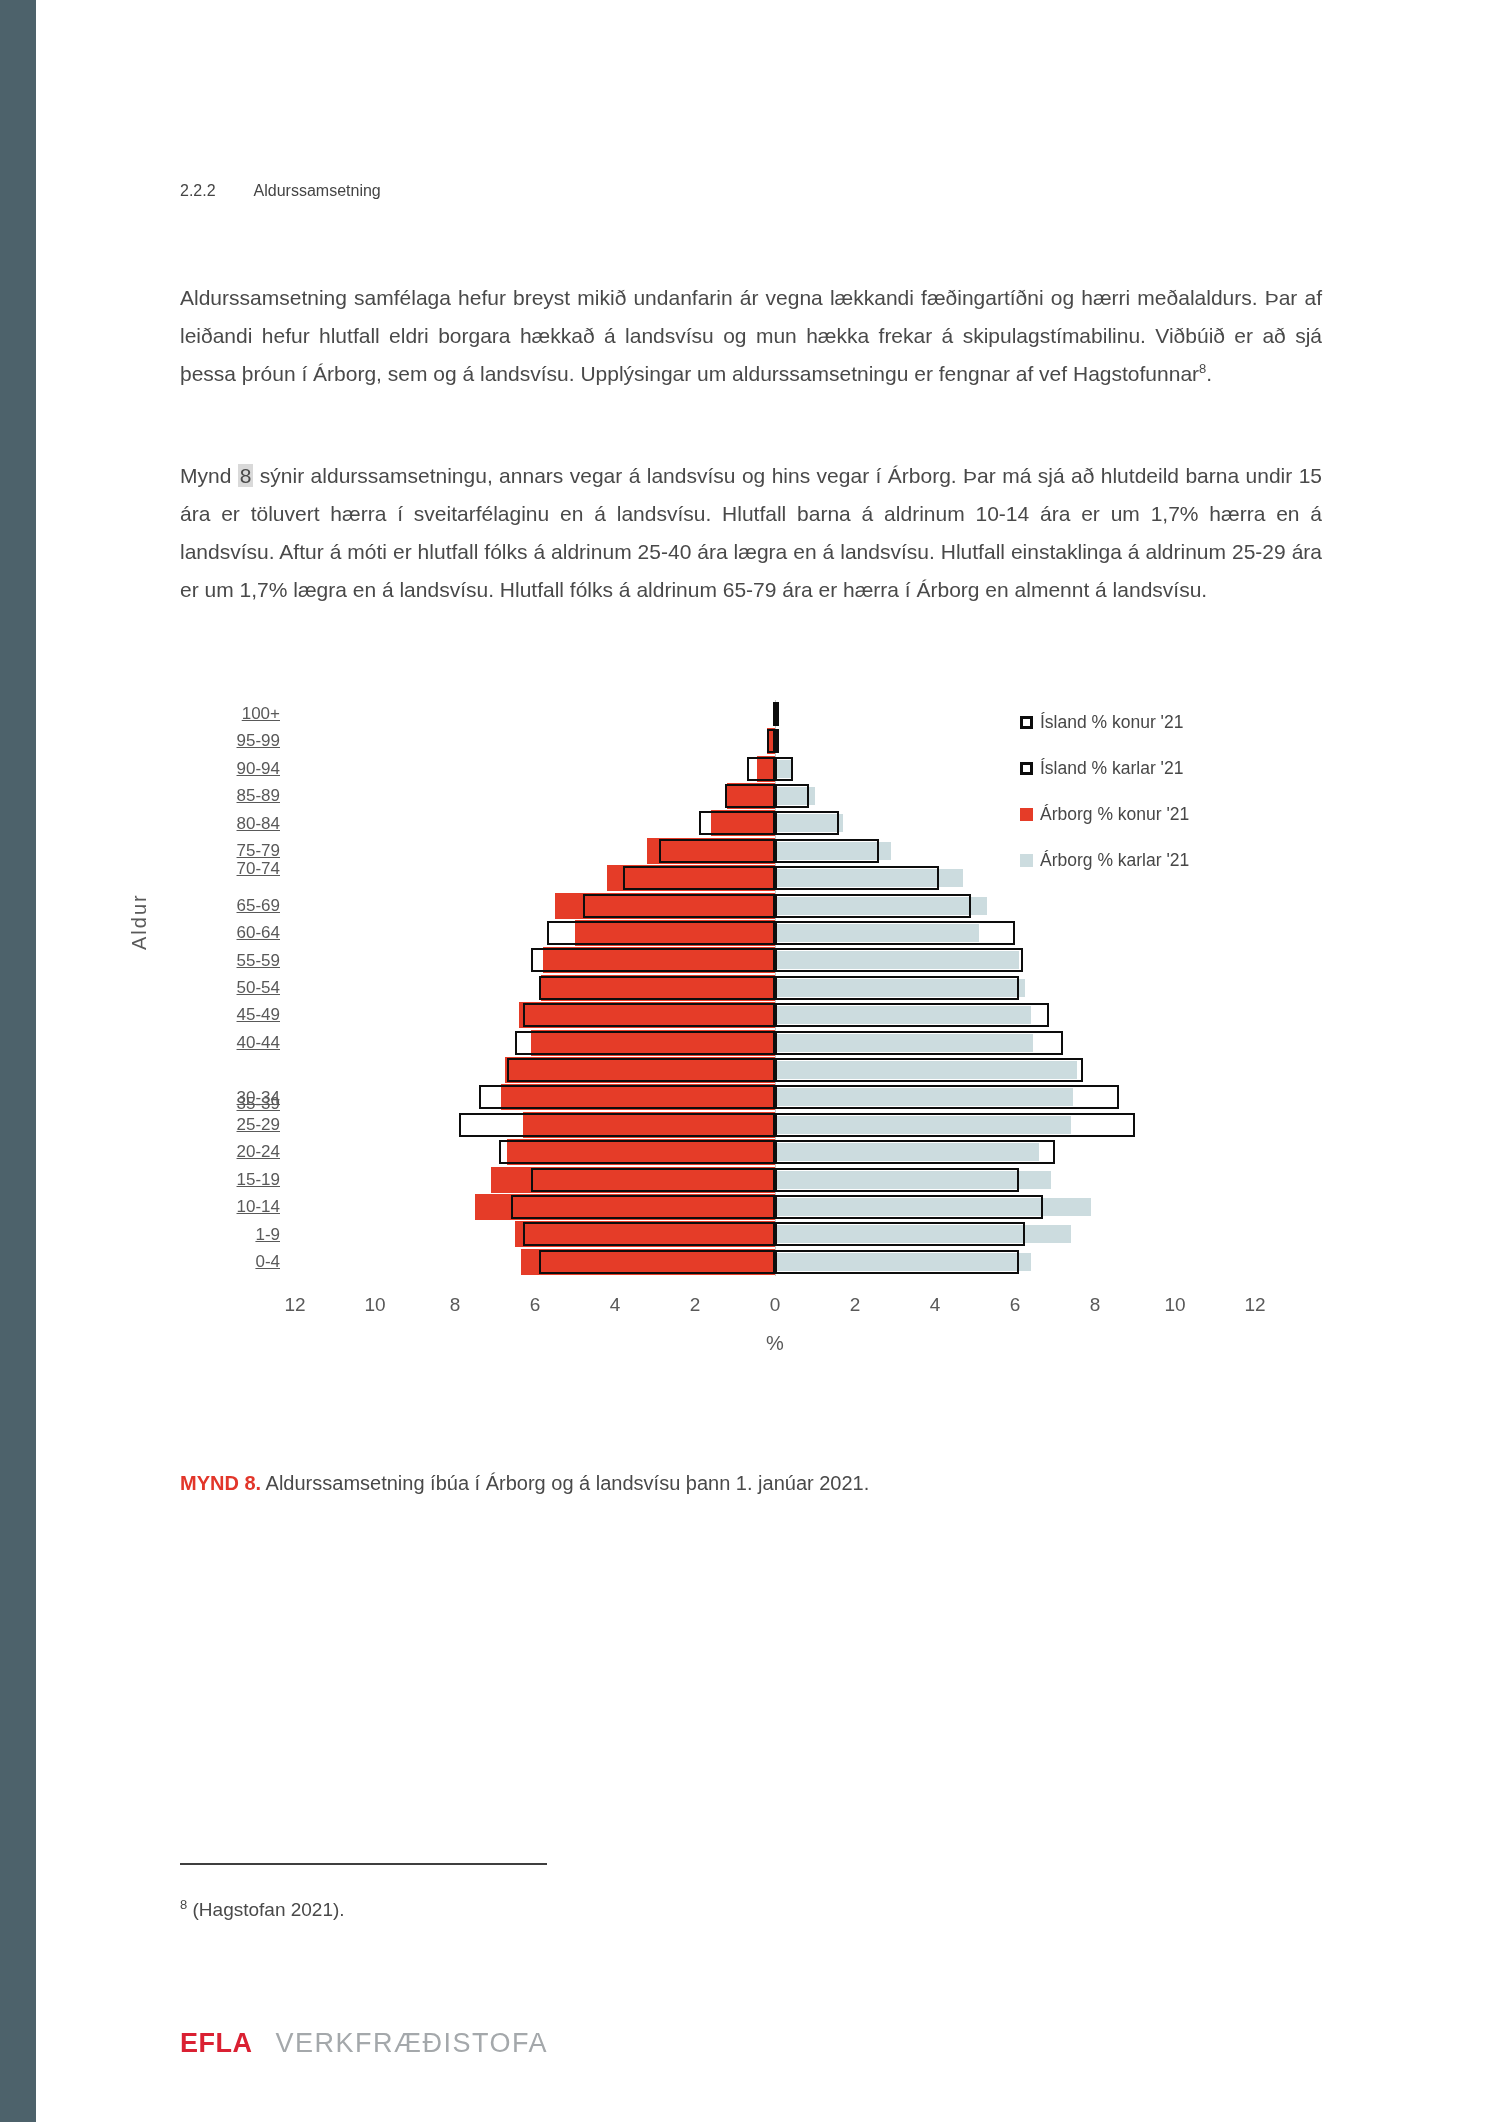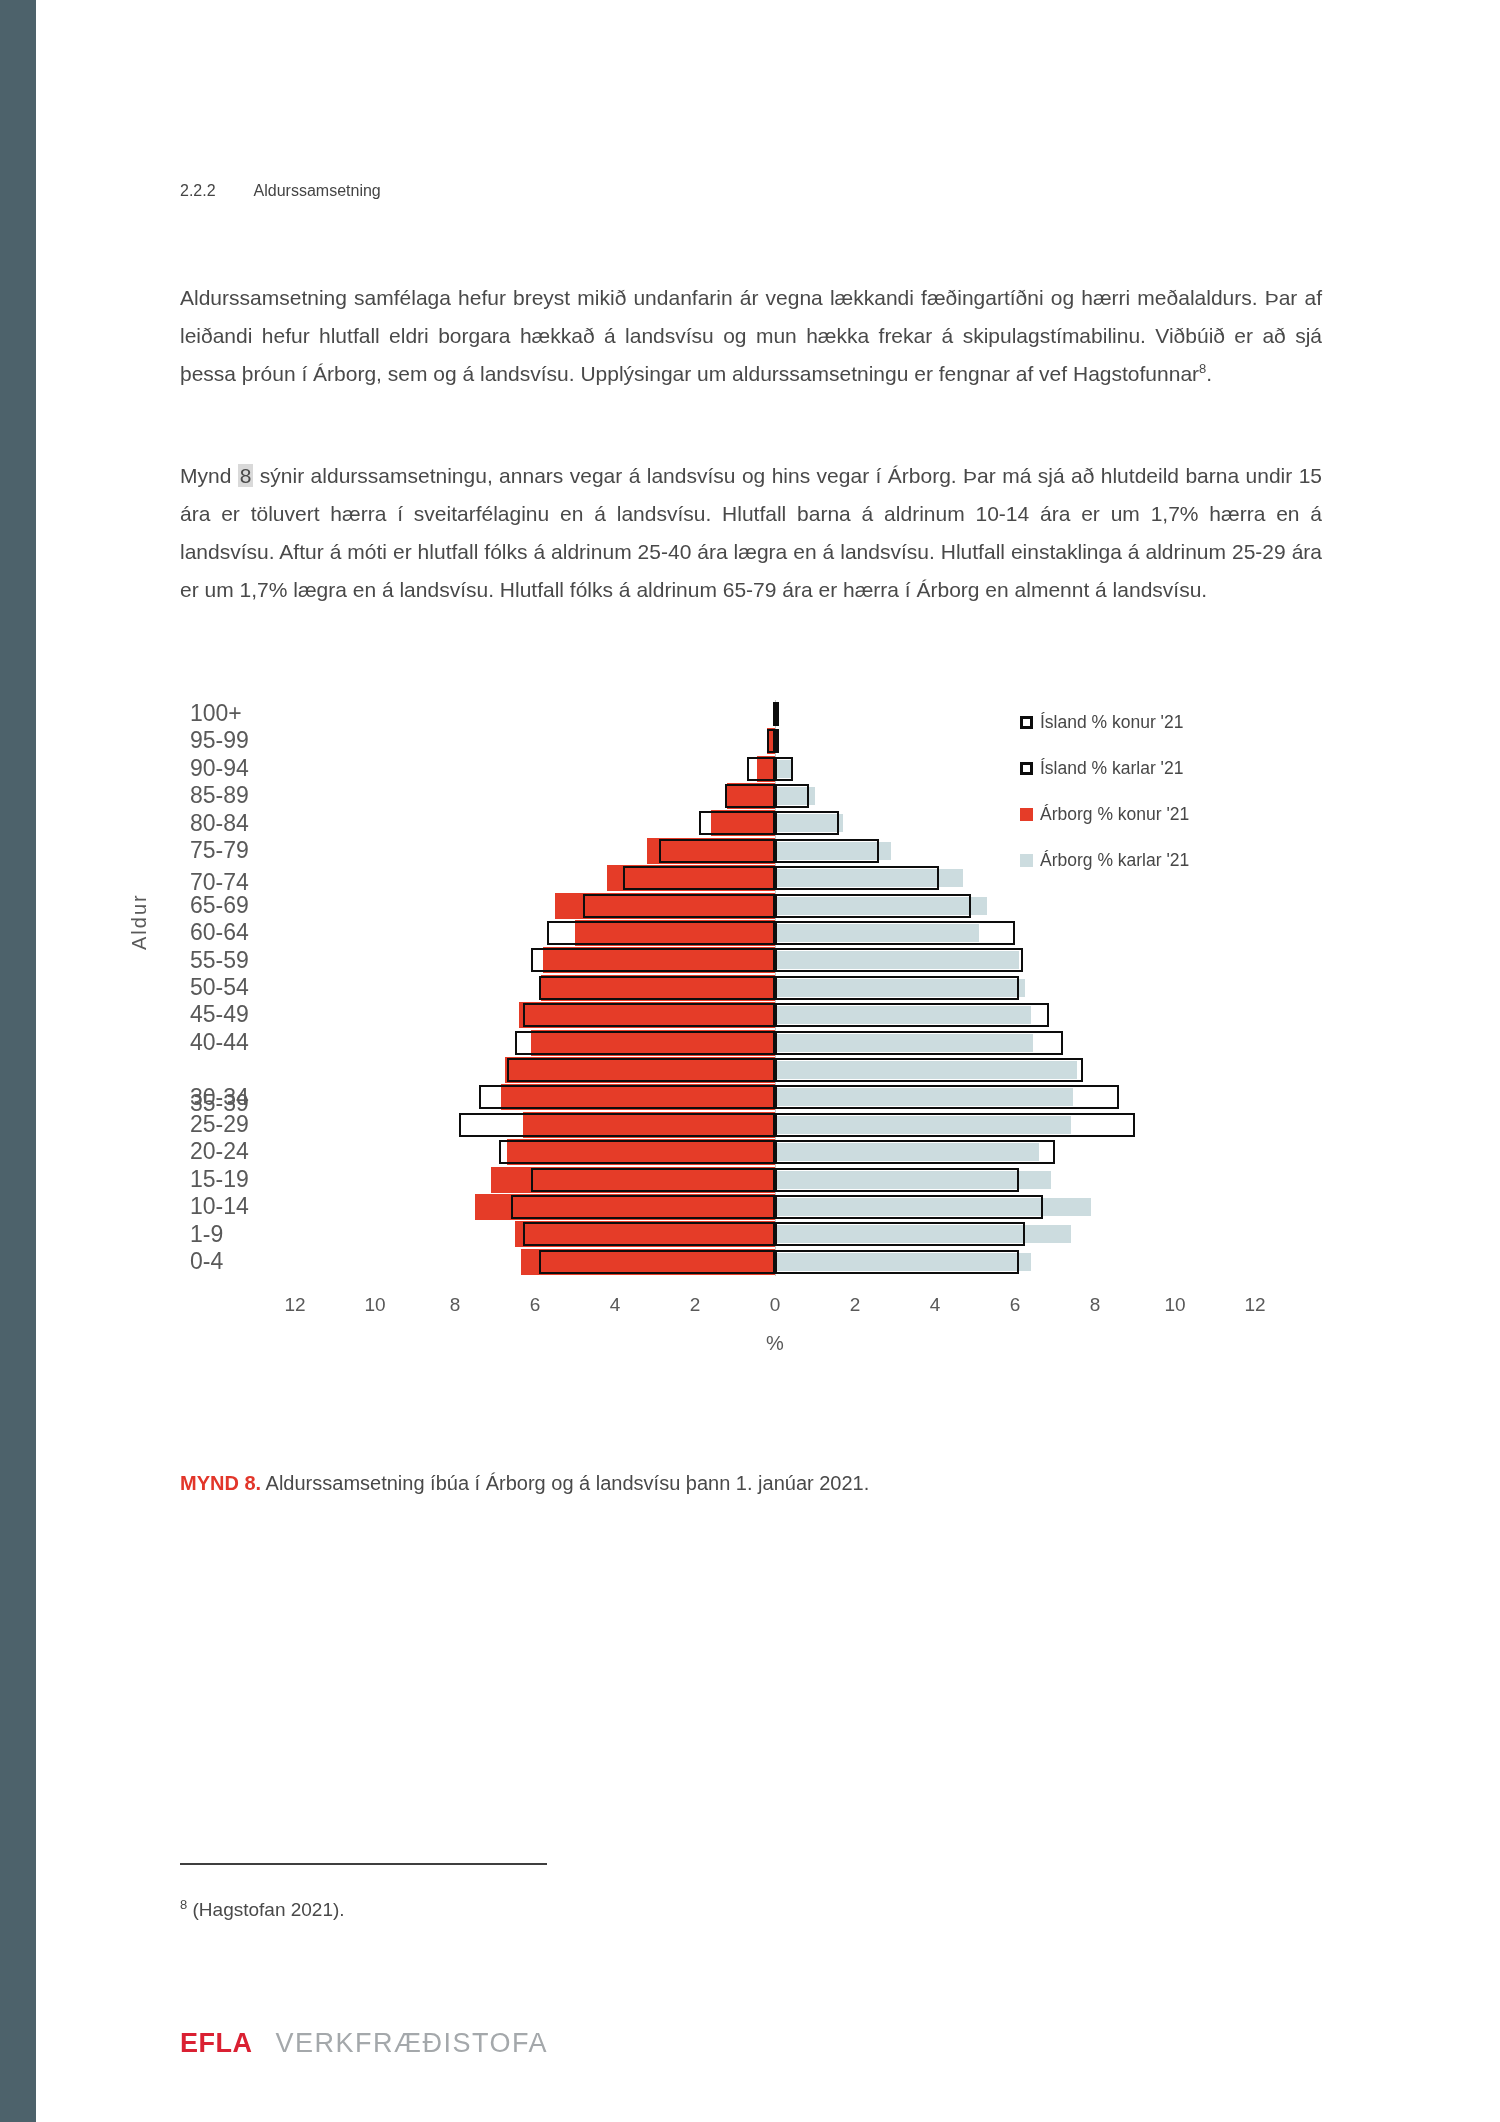--- a/index.html
+++ b/index.html
@@ -15,21 +15,21 @@
   #para1{top:258px;}
   #para2{top:436px;}
   .ref-highlight{background:#d9d9d9;padding:0 2px;}
   sup{font-size:13px;vertical-align:super;line-height:0;}
 
   
   .chart{position:absolute;left:0;top:700px;width:1500px;height:680px;}
   .ylab{position:absolute;left:128px;top:250px;font-size:20px;color:#595959;
         transform:rotate(-90deg);transform-origin:left top;letter-spacing:2px;}
   .age-labels{position:absolute;left:190px;top:0;width:90px;height:576px;}
-  .age-label{position:absolute;right:0;width:90px;font-size:23px;color:#595959;}
+  .age-label{position:absolute;right:0;width:90px;text-align:right;font-size:17px;color:#595959;text-decoration:underline;}
   .plot{position:absolute;left:295px;top:0;width:960px;height:576px;}
   .centerline{position:absolute;top:0;width:1px;height:576px;background:#c9c9c9;}
   .bar{position:absolute;box-sizing:border-box;}
   .bar.outline{border:2px solid #0d0d0d;background:transparent;z-index:2;}
   .bar.fill{z-index:1;}
   .xticks{position:absolute;left:295px;top:594px;width:960px;height:26px;}
   .xtick{position:absolute;width:48px;margin-left:-24px;text-align:center;font-size:19px;color:#595959;}
   .xlab{position:absolute;left:295px;top:632px;width:960px;text-align:center;font-size:20px;color:#595959;}
   .legend{position:absolute;left:1020px;top:12px;width:300px;}
   .legend-item{position:absolute;left:0;height:20px;display:flex;align-items:center;}
@@ -63,21 +63,21 @@
 
   <div class="chart" id="chart">
     <div class="ylab">Aldur</div>
     <div class="age-labels" id="age-labels">
         <div class="age-label" style="top: 0px; line-height: 27.4px;">100+</div>
         <div class="age-label" style="top: 27.4px; line-height: 27.4px;">95-99</div>
         <div class="age-label" style="top: 54.8px; line-height: 27.4px;">90-94</div>
         <div class="age-label" style="top: 82.2px; line-height: 27.4px;">85-89</div>
         <div class="age-label" style="top: 109.6px; line-height: 27.4px;">80-84</div>
         <div class="age-label" style="top: 137px; line-height: 27.4px;">75-79</div>
-        <div class="age-label" style="top: 169px; line-height: 27.4px;">70-74</div>
+        <div class="age-label" style="top: 155px; line-height: 27.4px;">70-74</div>
         <div class="age-label" style="top: 191.8px; line-height: 27.4px;">65-69</div>
         <div class="age-label" style="top: 219.2px; line-height: 27.4px;">60-64</div>
         <div class="age-label" style="top: 246.6px; line-height: 27.4px;">55-59</div>
         <div class="age-label" style="top: 274px; line-height: 27.4px;">50-54</div>
         <div class="age-label" style="top: 301.4px; line-height: 27.4px;">45-49</div>
         <div class="age-label" style="top: 328.8px; line-height: 27.4px;">40-44</div>
         <div class="age-label" style="top: 374px; line-height: 27.4px; margin-top: 16px;">35-39</div>
         <div class="age-label" style="top: 383.6px; line-height: 27.4px;">30-34</div>
         <div class="age-label" style="top: 411px; line-height: 27.4px;">25-29</div>
         <div class="age-label" style="top: 438.4px; line-height: 27.4px;">20-24</div>

